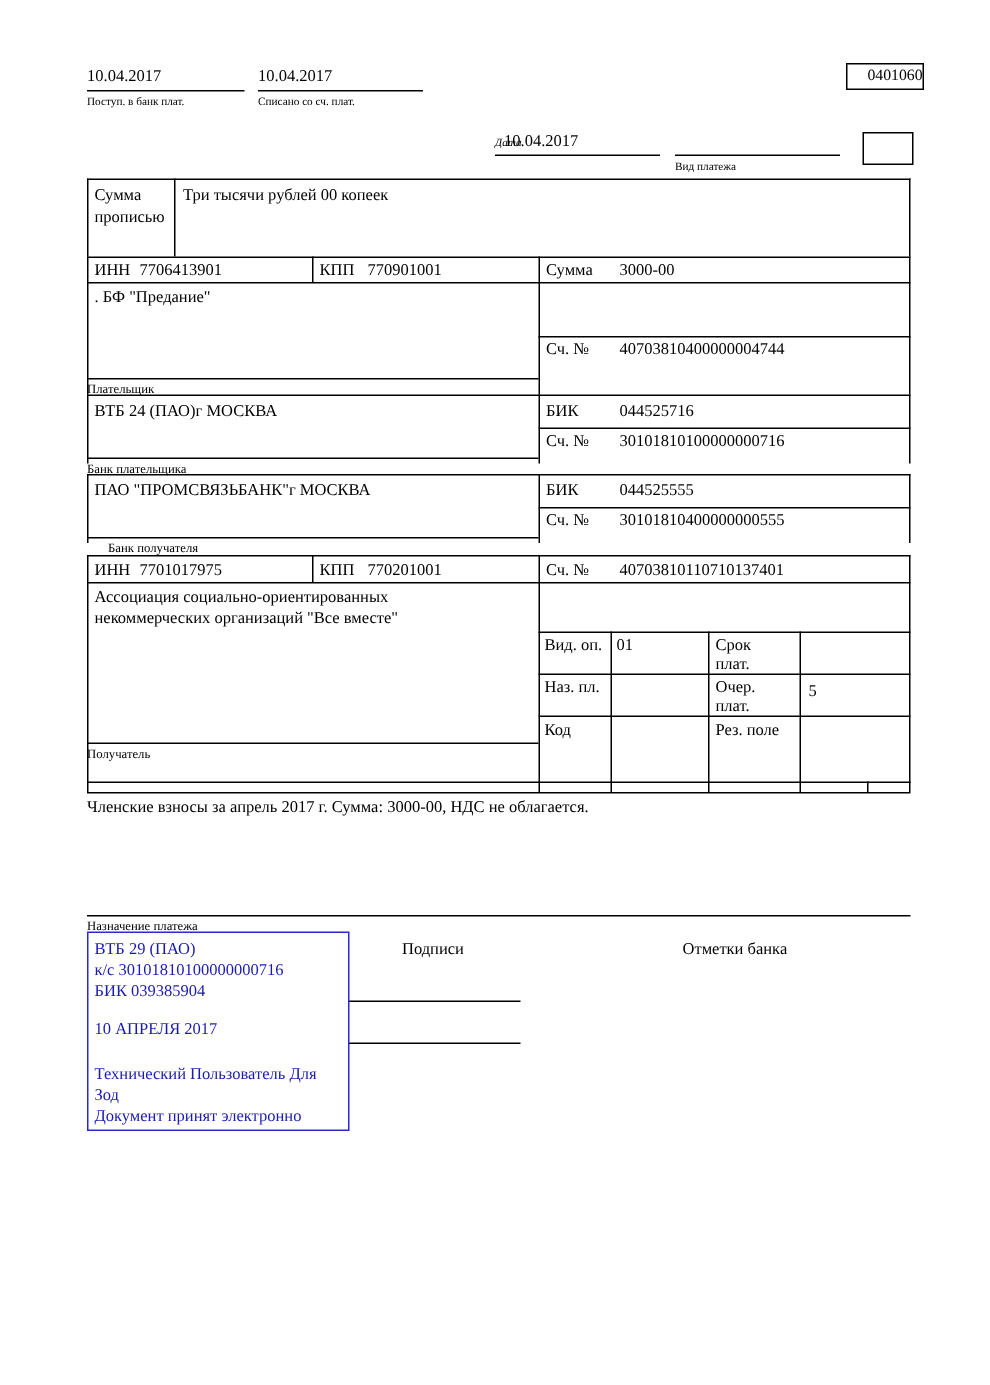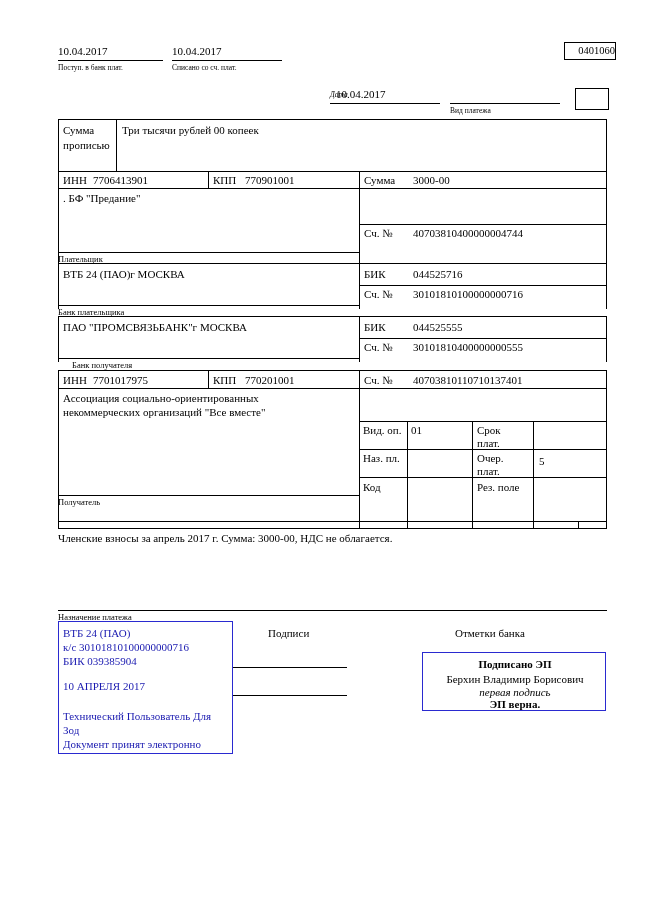--- a/index.html
+++ b/index.html
@@ -201,28 +201,22 @@
   <div class="ln hl" style="left:58px; top:610px; width:549px;"></div>
   <div class="t small" style="left:58px; top:612px;">Назначение платежа</div>
 
   <div class="t med" style="left:268px; top:627px;">Подписи</div>
   <div class="t med" style="left:455px; top:627px;">Отметки банка</div>
 
   <div class="ln hl" style="left:232px; top:667px; width:115px;"></div>
   <div class="ln hl" style="left:232px; top:695px; width:115px;"></div>
 
   <div class="bluebox" style="left:58px; top:621px; width:175px; height:133px;"></div>
-  <div class="t med blue" style="left:63px; top:627px;">ВТБ 24 (ПАО)</div>
+  <div class="t med blue" style="left:63px; top:627px;">ВТБ 29 (ПАО)</div>
   <div class="t med blue" style="left:63px; top:641px;">к/с 30101810100000000716</div>
   <div class="t med blue" style="left:63px; top:655px;">БИК 039385904</div>
   <div class="t med blue" style="left:63px; top:680px;">10 АПРЕЛЯ 2017</div>
   <div class="t med blue" style="left:63px; top:710px;">Технический Пользователь Для</div>
   <div class="t med blue" style="left:63px; top:724px;">Зод</div>
   <div class="t med blue" style="left:63px; top:738px;">Документ принят электронно</div>
 
-  <div class="stampbox" style="left:422px; top:652px; width:184px; height:59px;">
-    <div class="t bold" style="left:0; top:5px; width:184px; text-align:center;">Подписано ЭП</div>
-    <div class="t" style="left:0; top:20px; width:184px; text-align:center;">Берхин Владимир Борисович</div>
-    <div class="t italic" style="left:0; top:33px; width:184px; text-align:center;">первая подпись</div>
-    <div class="t bold" style="left:0; top:45px; width:184px; text-align:center;">ЭП верна.</div>
-  </div>
 
 </div>
 
 </body></html>

